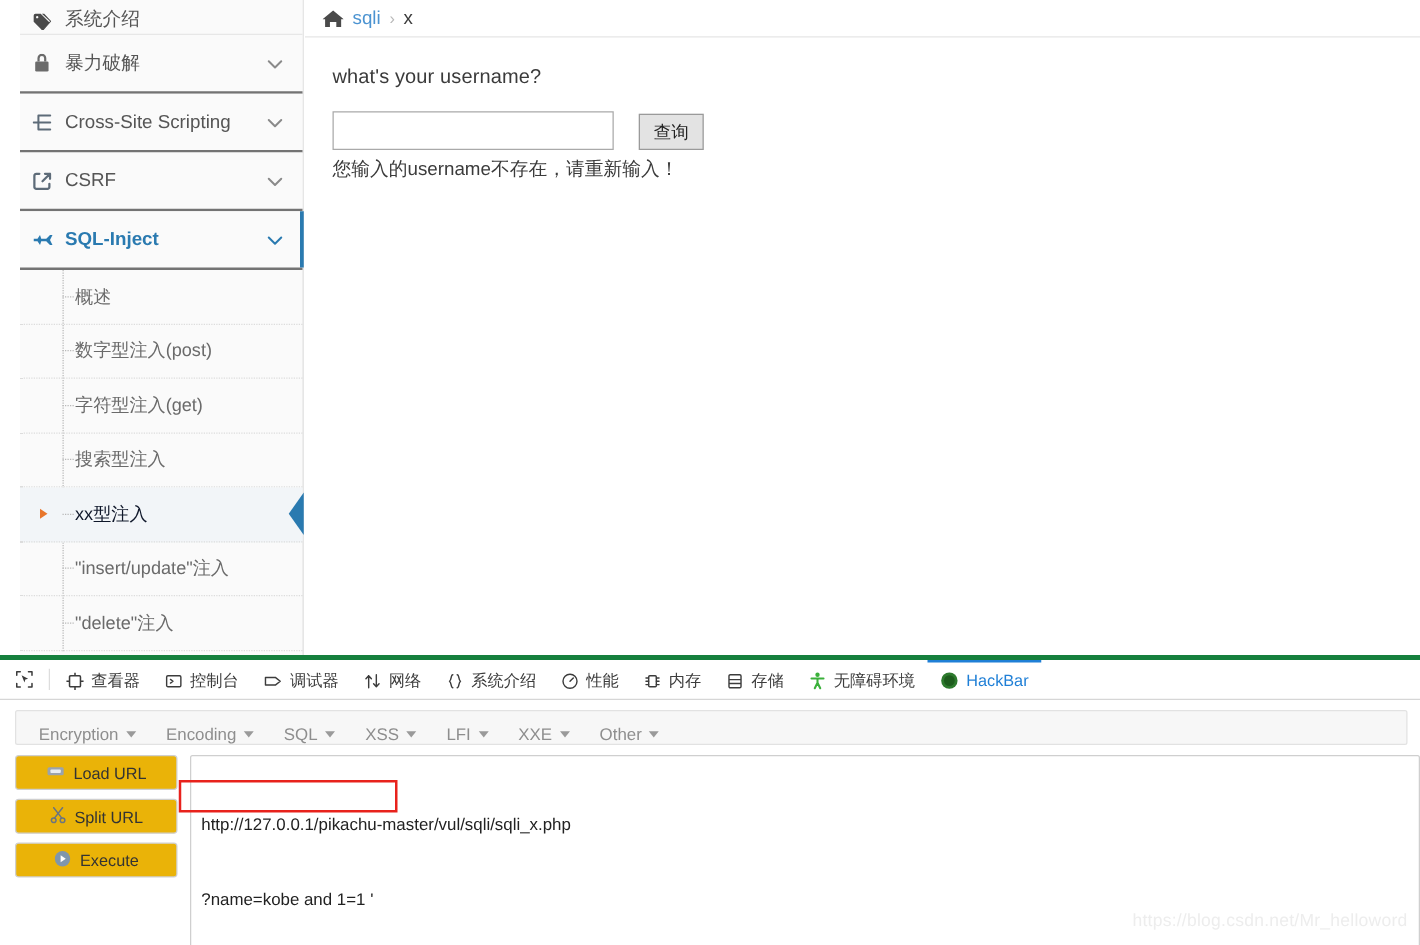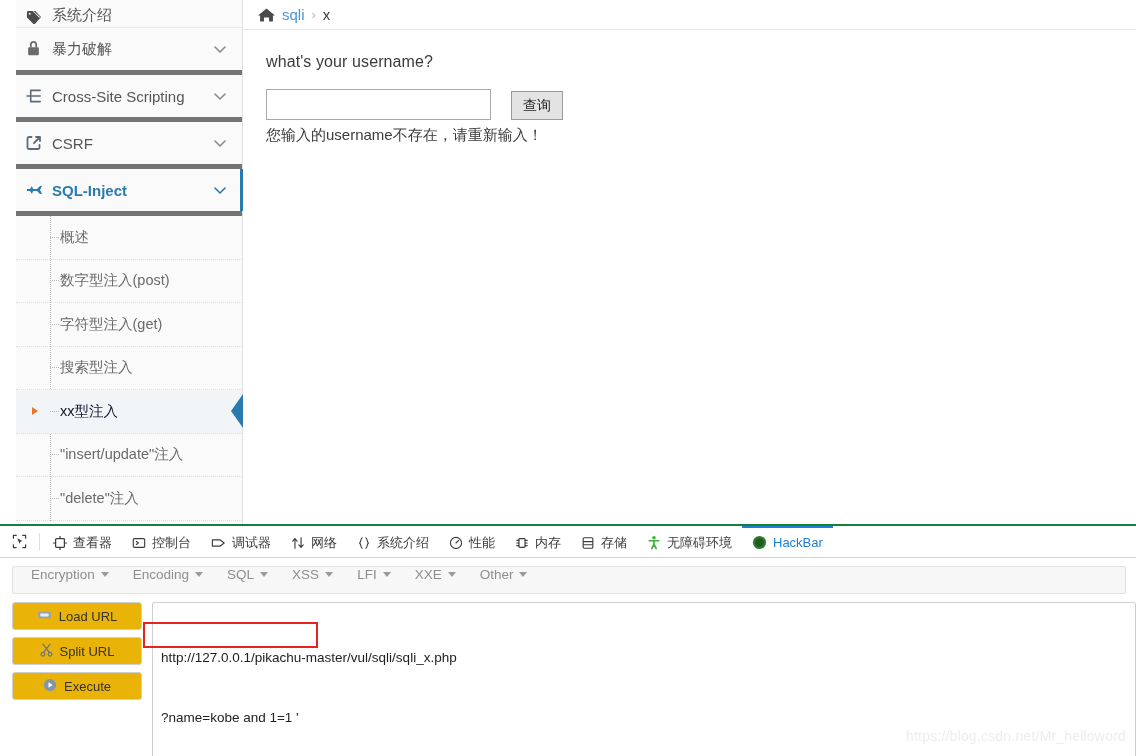--- a/index.html
+++ b/index.html
@@ -19,21 +19,21 @@
 
   
   .sidebar {
     position: absolute; left: 0; top: 0; width: 227px; height: 524px;
     background: #fafafa; border-right: 1px solid #e0e0e0;
   }
   .nav-item {
     position: relative; height: 47px;
     display: flex; align-items: center;
     padding: 0 14px 0 10px;
-    border-bottom: 5px solid #737373;
+    border-bottom: 2px solid #737373;
     background: #fafafa;
     color: #555555;
     font-size: 15px;
     cursor: pointer;
   }
   .nav-item .ic {
     width: 22px; flex: 0 0 22px; display: flex; align-items: center;
     justify-content: flex-start; color: #6b6b6b;
   }
   .nav-item .lbl { flex: 1; padding-left: 4px; white-space: nowrap; }
@@ -116,21 +116,21 @@
     border: 1px solid #9a9a9a; background: #e3e3e3; color: #222;
     font-size: 14px; font-family: "Liberation Sans", sans-serif; cursor: pointer;
   }
   .result-msg {
     margin-top: 6px; font-size: 15px; color: #3b3b3b;
   }
 
   
   .devtools {
     position: absolute; left: 0; top: 524px; width: 1136px; height: 232px;
-    background: #ffffff; border-top: 2px solid #15803d;
+    background: #ffffff; border-top: 4px solid #15803d;
   }
   .dt-tabs {
     height: 32px; display: flex; align-items: stretch;
     border-bottom: 1px solid #d6d6d6; background: #fff;
     padding-left: 4px;
   }
   .dt-picker {
     display: flex; align-items: center; padding: 0 9px 0 8px; color: #333;
     cursor: pointer;
   }
@@ -144,21 +144,21 @@
   .dt-tab.active {
     color: #1f7fd6; border-top: 2px solid #1f7fd6;
   }
   .dt-tab.active .tlabel { color: #1f7fd6; }
 
   
   .hb { padding: 0; }
   .hb-menubar {
     margin: 8px 10px 0 12px; height: 28px;
     background: #f7f7f7; border: 1px solid #e2e2e2; border-radius: 2px;
-    display: flex; align-items: flex-start; padding-left: 6px;
+    display: flex; align-items: flex-end; padding-left: 6px;
   }
   .hb-menu {
     display: flex; align-items: center; gap: 6px; padding: 0 12px;
     font-size: 13.5px; color: #8e8e8e; cursor: pointer;
   }
   .caret {
     width: 0; height: 0; border-left: 4px solid transparent;
     border-right: 4px solid transparent; border-top: 5px solid #9a9a9a;
   }
 

